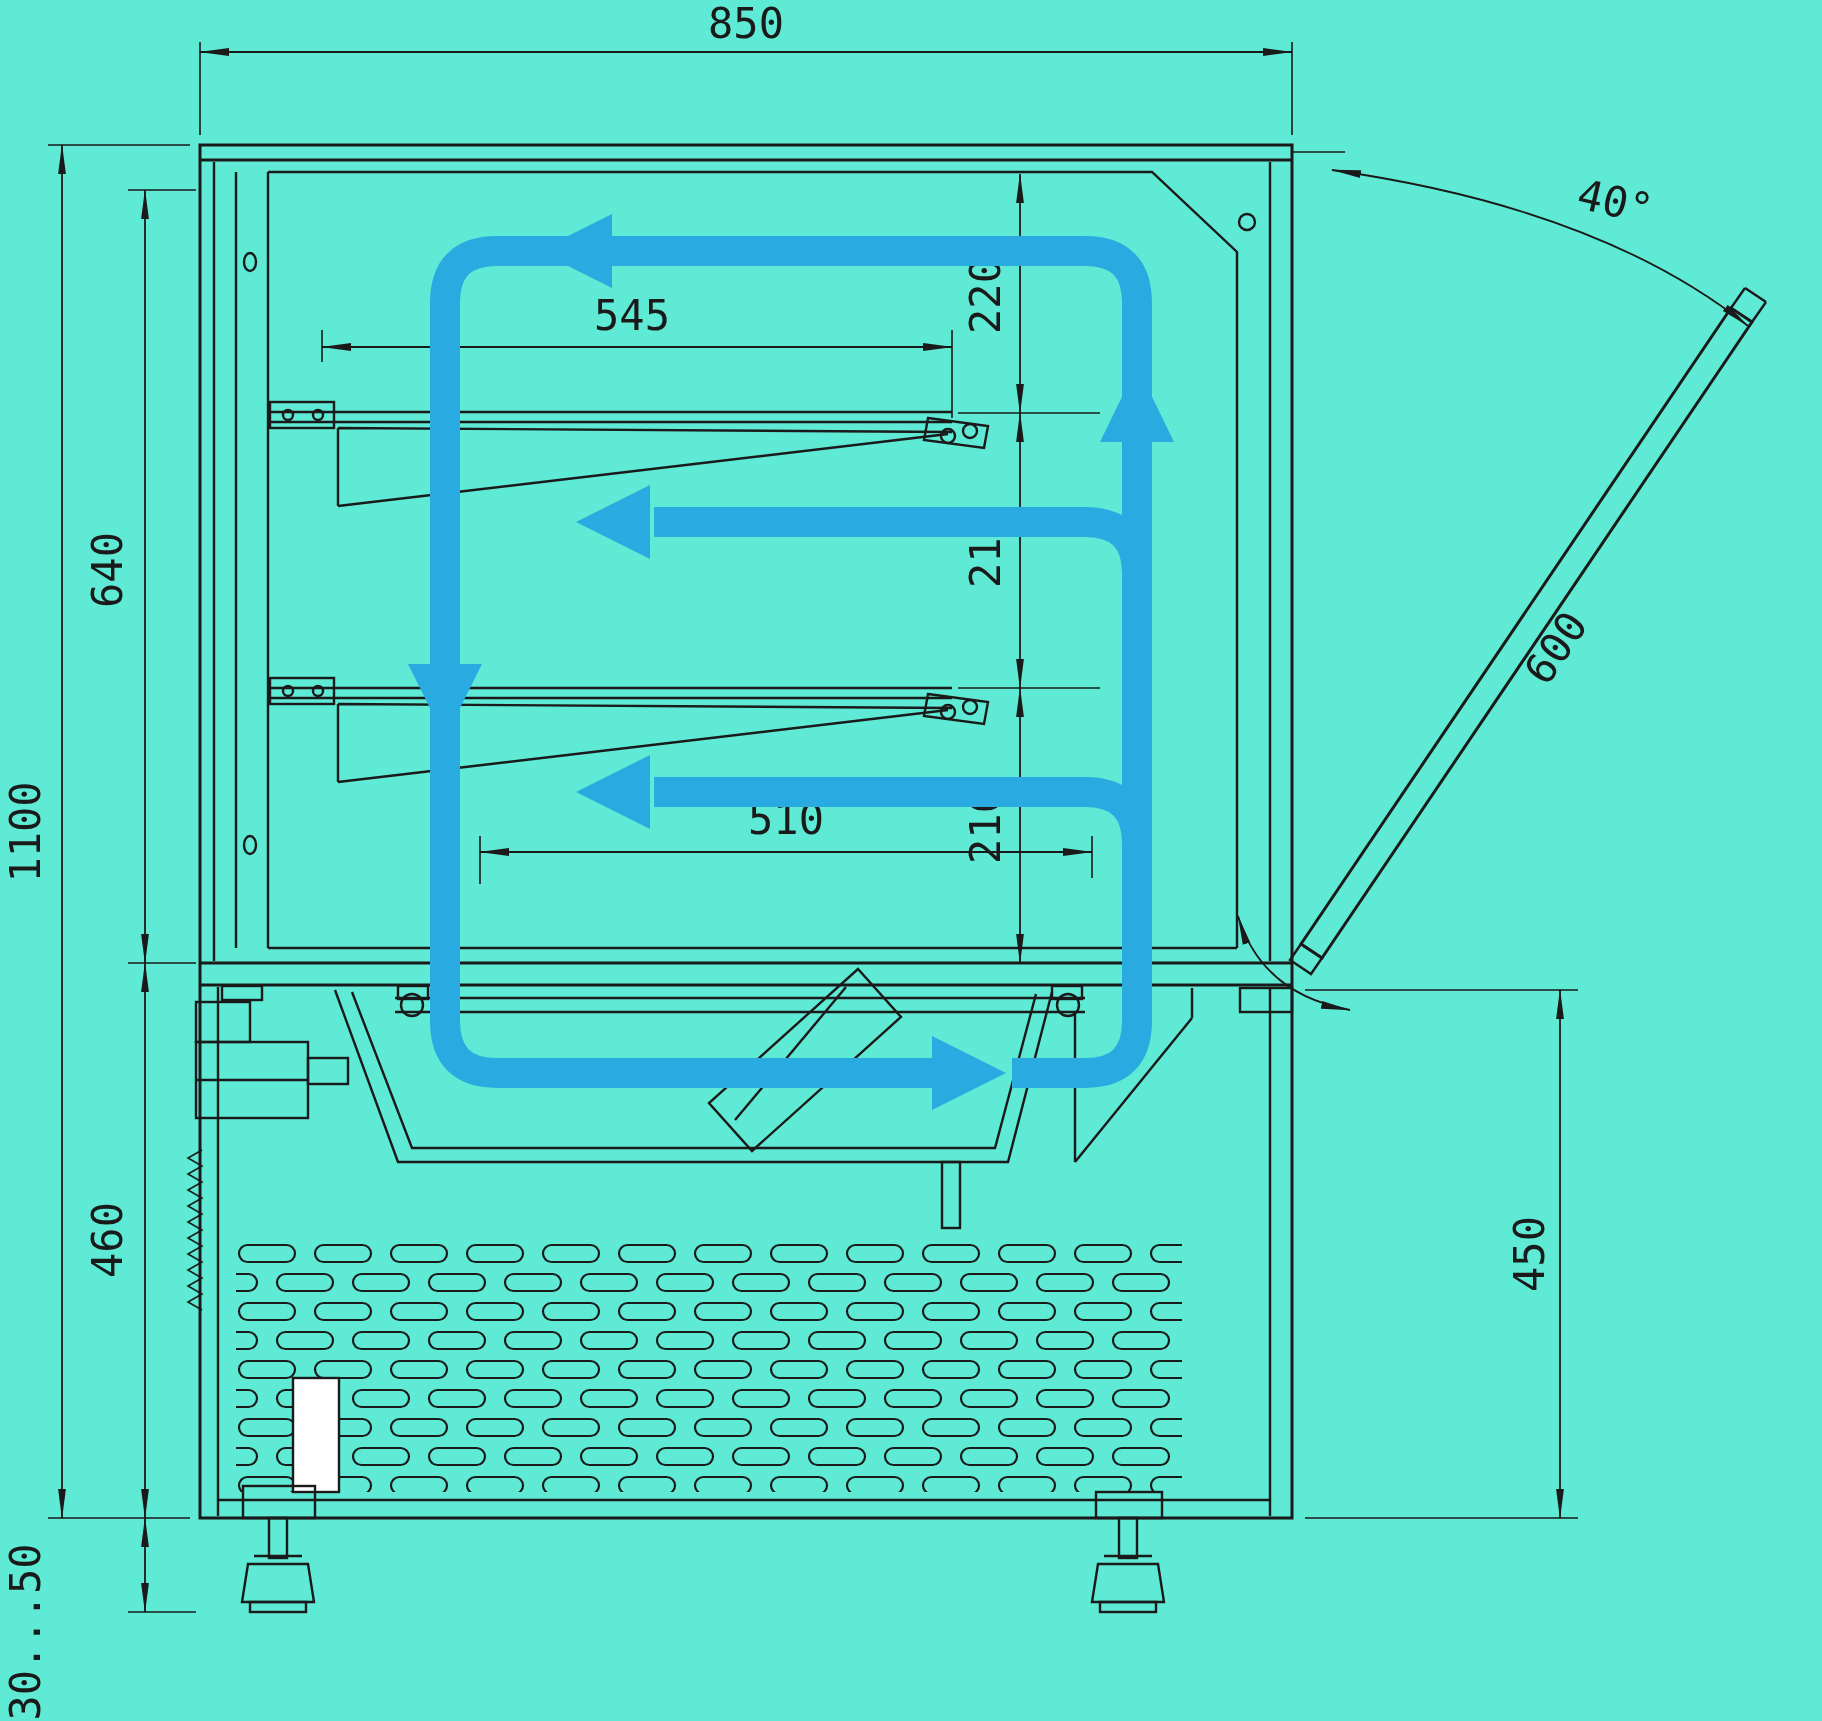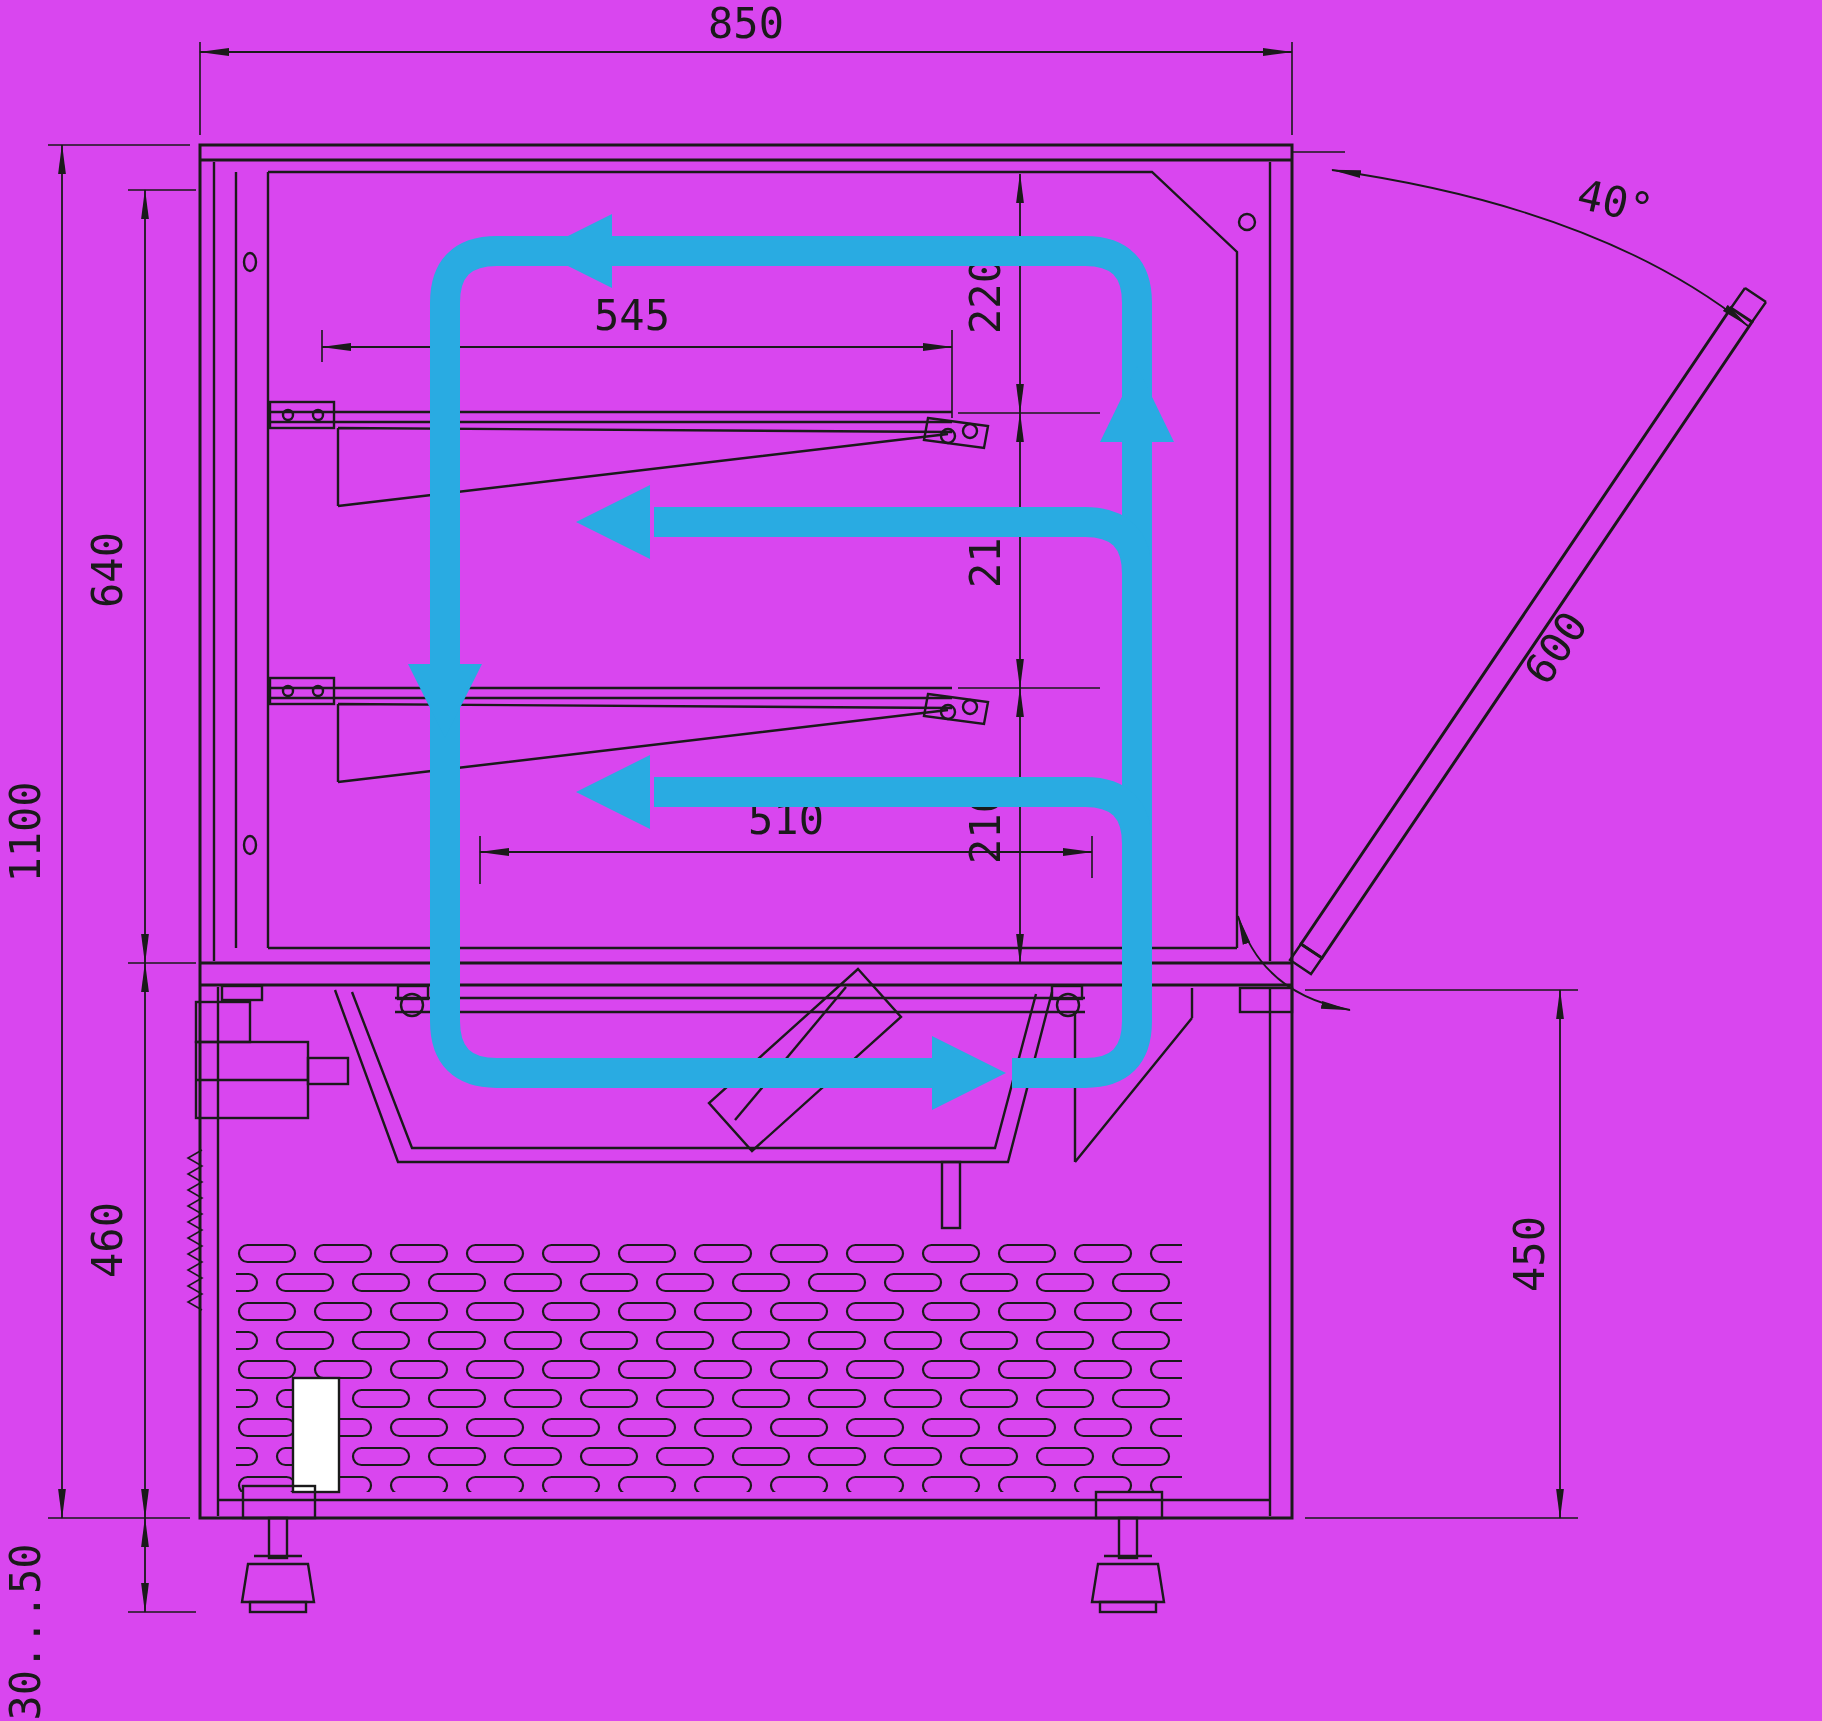--- a/index.html
+++ b/index.html
@@ -1,16 +1,16 @@
 <!DOCTYPE html>
 <html><head>
 <meta charset="utf-8">
 <style>
   html,body{margin:0;padding:0;background:#ffffff;}
-  .page{width:1822px;height:1721px;background:#d946ef;}
+  .page{width:1822px;height:1721px;background:#5eead4;}
   svg{display:block;}
   .s3{stroke:#1a1a1a;stroke-width:3;fill:none;}
   .s2{stroke:#1a1a1a;stroke-width:2.4;fill:none;}
   .s2w{stroke:#1a1a1a;stroke-width:2.4;fill:#ffffff;}
   .dimline{stroke:#1a1a1a;stroke-width:1.8;fill:none;}
   .ext{stroke:#1a1a1a;stroke-width:1.6;fill:none;}
   .dim{font-family:"DejaVu Sans Mono","Liberation Mono",monospace;font-size:42px;fill:#1a1a1a;}
   .flow{fill:none;stroke-width:30;}
 </style>
 </head>

